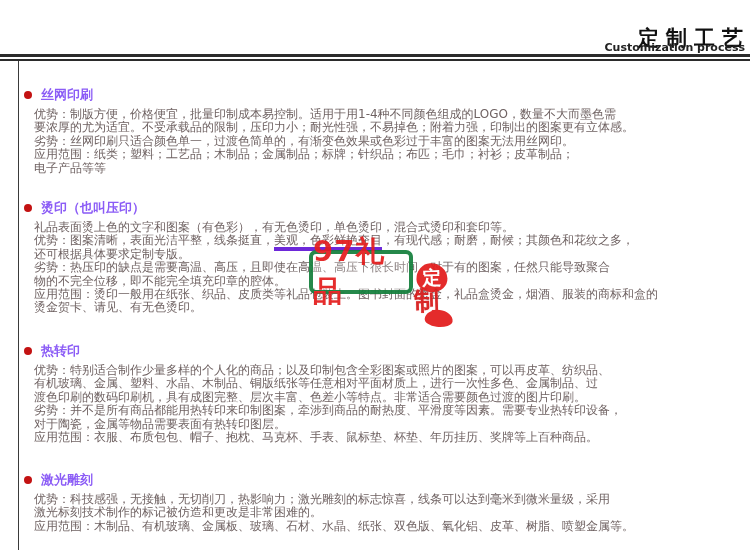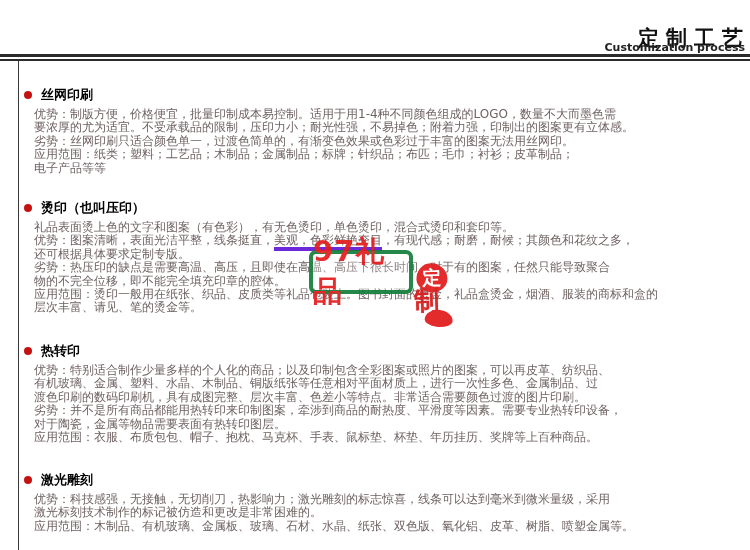--- a/index.html
+++ b/index.html
@@ -16,21 +16,21 @@
   .left-rule{position:absolute;left:18px;top:61px;width:1px;height:489px;background:#3a3a3a;}
 
   
   #sections .section{position:absolute;left:24px;width:722px;}
   #sections .section:nth-child(1){top:86px;}
   #sections .section:nth-child(2){top:199px;}
   #sections .section:nth-child(3){top:342px;}
   #sections .section:nth-child(4){top:471px;}
   .sec-head{display:flex;align-items:center;margin-bottom:4px;}
   .bullet{width:8px;height:8px;border-radius:50%;background:#c31212;margin-right:9px;flex:0 0 auto;}
-  .sec-title{font-size:13px;font-weight:600;color:#000000;}
+  .sec-title{font-size:13px;font-weight:600;color:#8b5cf6;}
   .sec-body{padding-left:10px;}
   .line{font-size:12px;line-height:13.4px;color:#6f6262;white-space:nowrap;}
   .u{border-bottom:4px solid #6d28d9;}
 
   
   .wm-box{position:absolute;left:309px;top:250px;width:96px;height:36px;
        border:4px solid #15803d;border-radius:7px;display:flex;align-items:center;justify-content:center;
        font-size:29px;font-weight:bold;color:#e41e1e;letter-spacing:1px;opacity:.93;background:rgba(255,255,255,.25);}
   .seal{position:absolute;left:413px;top:263px;width:46px;opacity:.95;transform:rotate(-2deg);}
   .seal-top{width:31px;height:29px;margin-left:4px;background:#e32020;color:#fff;
@@ -70,21 +70,21 @@
           <span class="bullet"></span>
           <span class="sec-title">烫印（也叫压印）</span>
         </div>
         <div class="sec-body">
           <div class="line">礼品表面烫上色的文字和图案（有色彩），有无色烫印，单色烫印，混合式烫印和套印等。</div>
           <div class="line">优势：图案清晰，表面光洁平整，线条挺直，<span class="u">美观，色彩鲜艳夺目</span>，有现代感；耐磨，耐候；其颜色和花纹之多，</div>
           <div class="line">还可根据具体要求定制专版。</div>
           <div class="line">劣势：热压印的缺点是需要高温、高压，且即使在高温、高压下很长时间，对于有的图案，任然只能导致聚合</div>
           <div class="line">物的不完全位移，即不能完全填充印章的腔体。</div>
           <div class="line">应用范围：烫印一般用在纸张、织品、皮质类等礼品包装上。图书封面的烫金，礼品盒烫金，烟酒、服装的商标和盒的</div>
-          <div class="line">层次丰富、请见、笔的烫金等。</div>
+          <div class="line">烫金贺卡、请见、有无色烫印。</div>
         </div>
       </div>
       <div class="section">
         <div class="sec-head">
           <span class="bullet"></span>
           <span class="sec-title">热转印</span>
         </div>
         <div class="sec-body">
           <div class="line">优势：特别适合制作少量多样的个人化的商品；以及印制包含全彩图案或照片的图案，可以再皮革、纺织品、</div>
           <div class="line">有机玻璃、金属、塑料、水晶、木制品、铜版纸张等任意相对平面材质上，进行一次性多色、金属制品、过</div>

